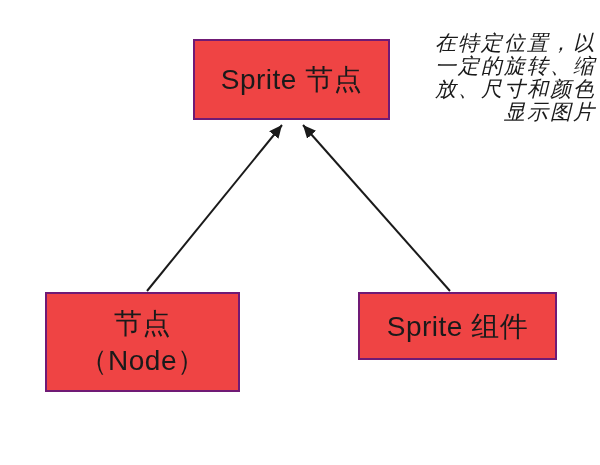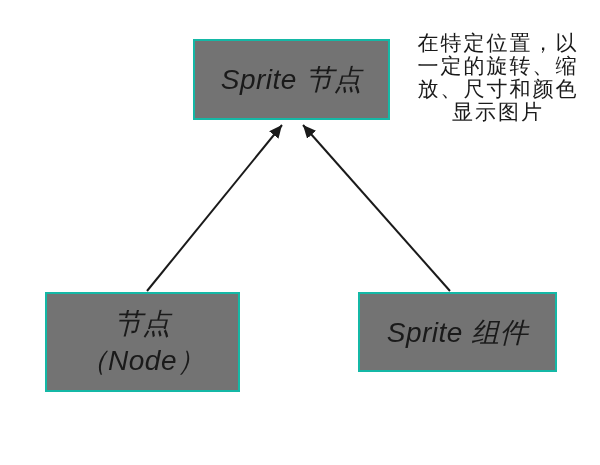--- a/index.html
+++ b/index.html
@@ -19,41 +19,41 @@
   .arrow-layer {
     position: absolute;
     left: 0;
     top: 0;
     width: 600px;
     height: 465px;
   }
   .box {
     position: absolute;
     box-sizing: border-box;
-    border: 2px solid #14b8a6;
-    background: #737373;
+    border: 2px solid #701a75;
+    background: #ef4444;
     display: flex;
     align-items: center;
     justify-content: center;
     text-align: center;
-    font-style: italic;
   }
   .box-top   { left: 193px; top: 39px;  width: 197px; height: 81px; }
   .box-left  { left: 45px;  top: 292px; width: 195px; height: 100px; }
-  .box-right { left: 358px; top: 292px; width: 199px; height: 80px; }
+  .box-right { left: 358px; top: 292px; width: 199px; height: 68px; }
   .box-label {
     font-size: 28px;
     letter-spacing: 0.5px;
     line-height: 37px;
     white-space: pre-line;
   }
   .desc {
     position: absolute;
-    text-align: center;
+    text-align: right;
     white-space: pre-line;
+    font-style: italic;
   }
   .desc-top-right {
     left: 400px; top: 31px; width: 196px;
     font-size: 21px; letter-spacing: 2px; line-height: 23px;
   }
   .desc-bottom-left {
     left: 22px; top: 394px; width: 241px;
     font-size: 20px; letter-spacing: 1.5px; line-height: 23px;
   }
   .desc-bottom-right {

